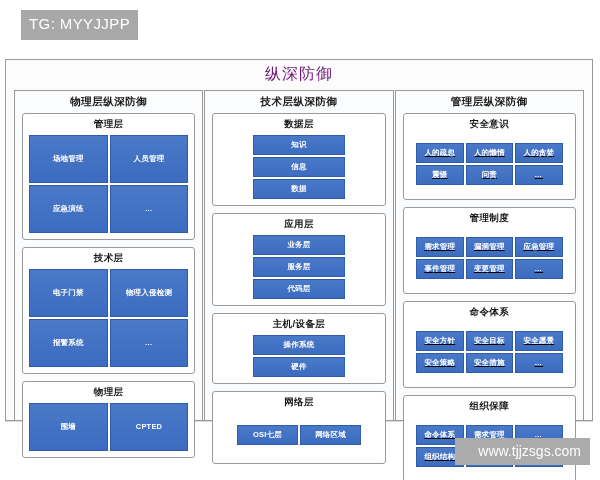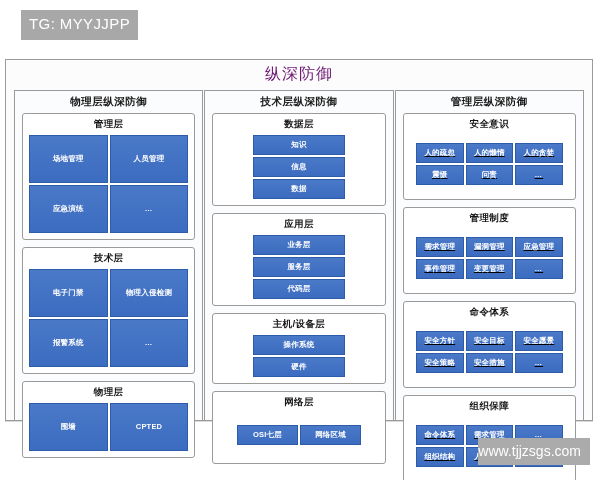--- a/index.html
+++ b/index.html
@@ -19,21 +19,21 @@
     padding:2px 8px 4px 8px;
     letter-spacing:.4px;
     white-space:nowrap;
   }
 
   
   #watermark{
     position:absolute;right:10px;top:438px;
     background:#ababab;color:#fdfdfd;
     font-size:14px;line-height:22px;
-    padding:2px 9px 3px 0;
+    padding:2px 9px 3px 23px;
     white-space:nowrap;
   }
 
   
   #diagram-frame{
     position:absolute;left:5px;top:59px;
     width:588px;height:362px;
     box-sizing:border-box;
     border:1px solid #9a9a9a;
     background:#fcfcfd;

